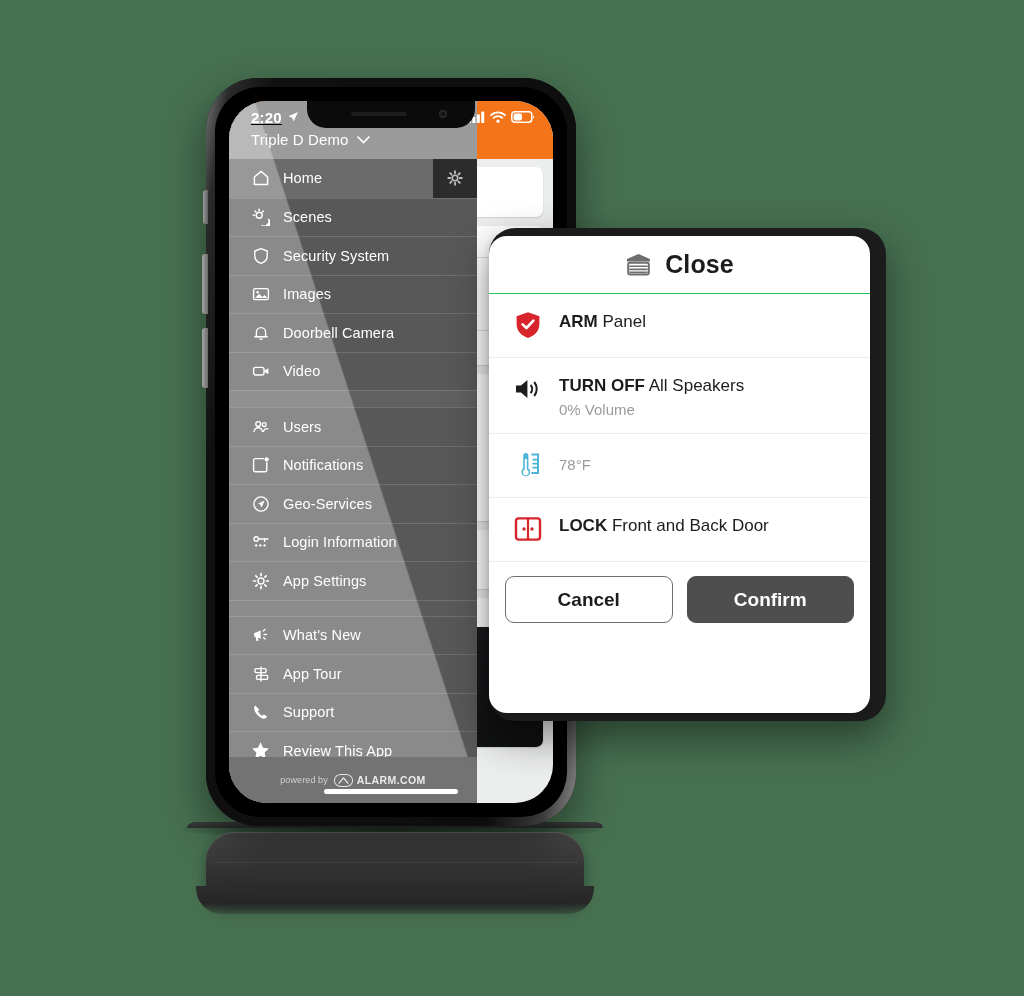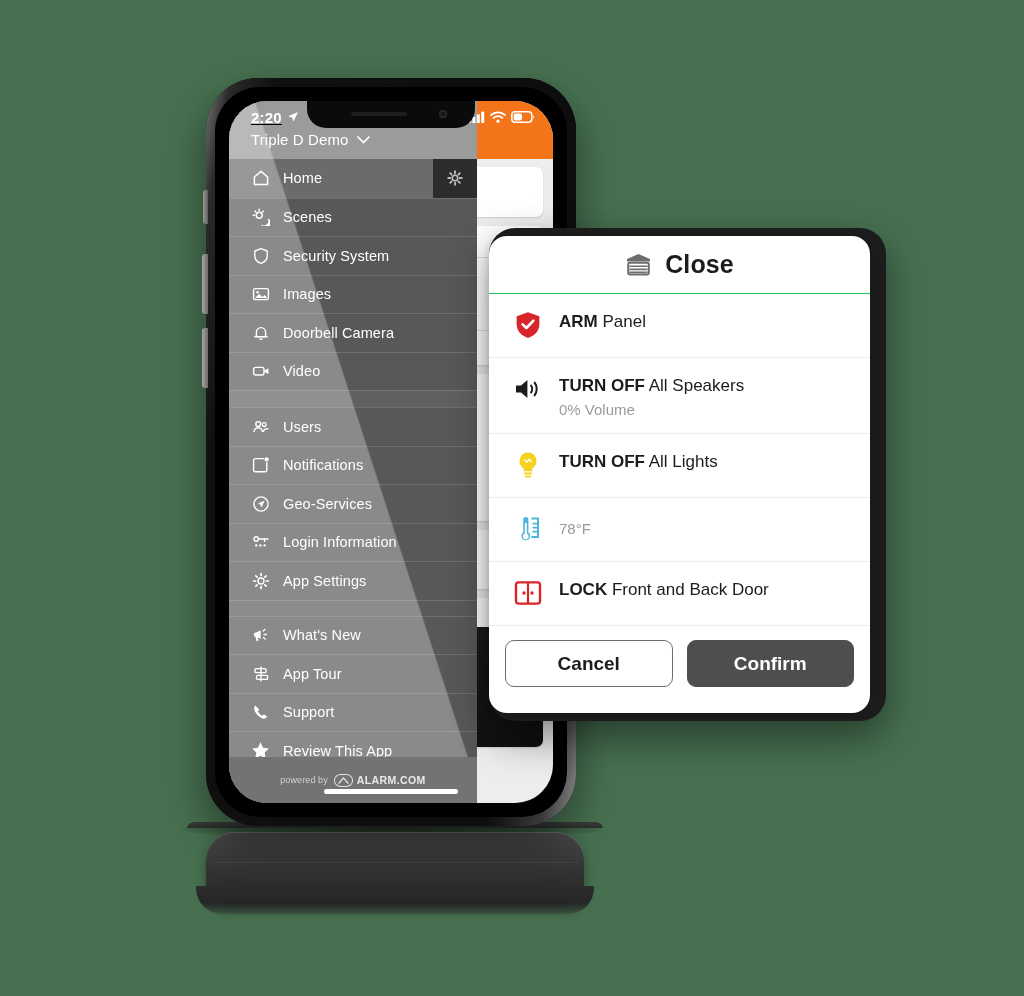--- a/index.html
+++ b/index.html
@@ -534,33 +534,20 @@
             <path d="M16.6 7.8 a6.6 6.6 0 0 1 0 8.4" fill="none" stroke="#1c1c1c" stroke-width="2"></path>
             <path d="M20.2 5 a11 11 0 0 1 0 14" fill="none" stroke="#1c1c1c" stroke-width="2"></path>
           </svg>
         </span>
         <span class="action-text">
           <div class="action-main"><b>TURN OFF</b> <span>All Speakers</span></div>
           <div class="action-sub">0% Volume</div>
         </span>
       </div>
 
-      <div class="action-row">
-        <span class="action-icon">
-          <svg width="24" height="28" viewBox="0 0 24 28">
-            <path d="M12 1.6 a8.4 8.4 0 0 1 5.2 15 a2.6 2.6 0 0 0 -1 2 v1.6 H7.8 v-1.6 a2.6 2.6 0 0 0 -1 -2 A8.4 8.4 0 0 1 12 1.6 Z" fill="#F5D21F"></path>
-            <rect x="8" y="21.4" width="8" height="2" rx="1" fill="#F5D21F"></rect>
-            <rect x="9" y="24.4" width="6" height="2" rx="1" fill="#F5D21F"></rect>
-            <path d="M8.6 9 L11 11 L13 8.6 L15.4 10.6" fill="none" stroke="#fff" stroke-width="1.4" stroke-linecap="round"></path>
-          </svg>
-        </span>
-        <span class="action-text">
-          <div class="action-main"><b>TURN OFF</b> <span>All Lights</span></div>
-        </span>
-      </div>
 
       <div class="action-row">
         <span class="action-icon">
           <svg width="26" height="28" viewBox="0 0 26 28">
             <path d="M8.2 17.4 V4.6 a2.6 2.6 0 0 1 5.2 0 V17.4 a4.4 4.4 0 1 1 -5.2 0 Z" fill="#4EB4D8"></path>
             <circle cx="10.8" cy="21.4" r="2.8" fill="#fff"></circle>
             <rect x="9.8" y="8" width="2" height="12" fill="#fff"></rect>
             <path d="M16.4 3.4 h6.6 v18.6 h-6.6" fill="none" stroke="#4EB4D8" stroke-width="2"></path>
             <g stroke="#4EB4D8" stroke-width="1.8" stroke-linecap="round">
               <line x1="18.2" y1="8.6" x2="21.6" y2="8.6"></line>

